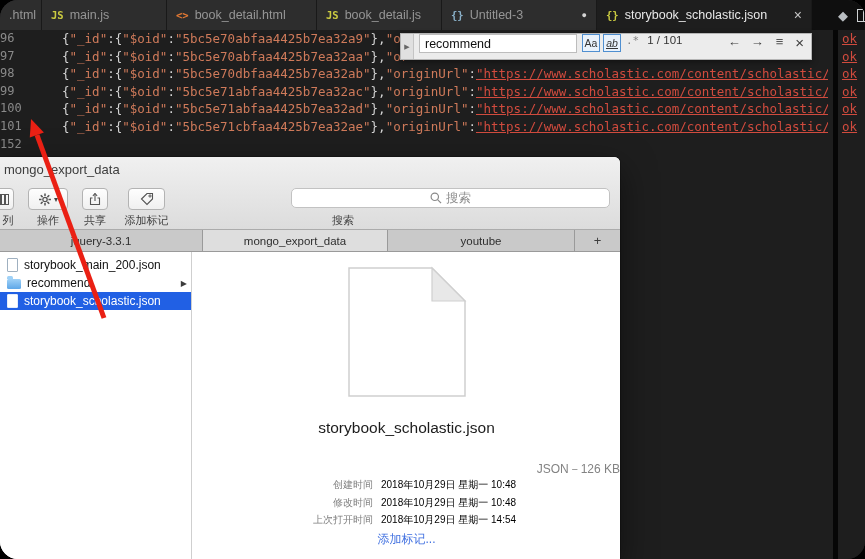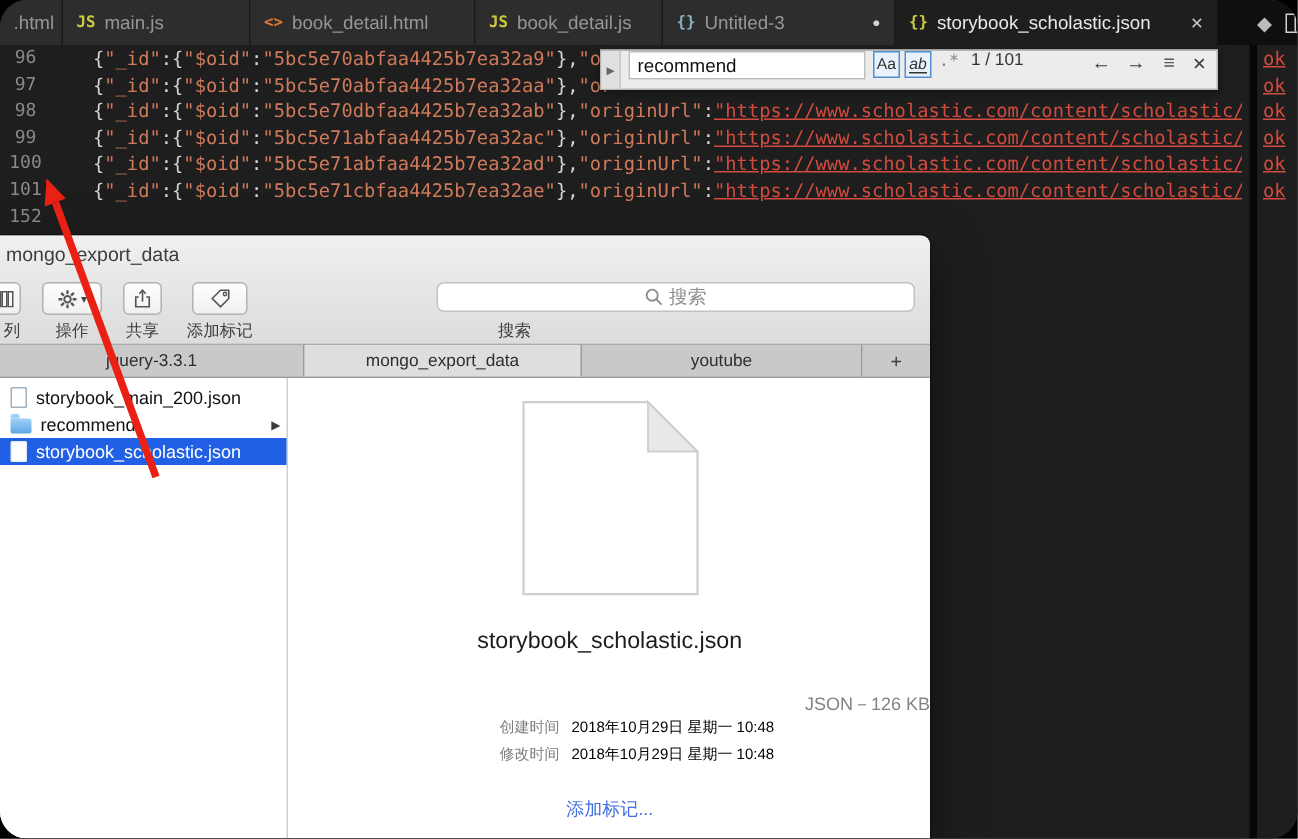--- a/index.html
+++ b/index.html
@@ -26,21 +26,21 @@
   .diamond { color:#b9bdc1; font-size:13px; }
   .split-icon { width:13px; height:13px; border:1px solid #cfd2d4; position:relative;
                 margin-right:-5px; flex:none; }
   .split-icon::after { content:""; position:absolute; left:5px; top:0; bottom:0;
                        width:1px; background:#cfd2d4; }
 
   .code-area { position:absolute; top:30px; left:0; width:828px; bottom:0;
                overflow:hidden; background:#1e1e1e; }
   .code-line { display:flex; height:17.6px; line-height:17.6px; white-space:pre;
                font-family:"DejaVu Sans Mono", monospace; font-size:12.5px; }
-  .ln { flex:none; width:34px; text-align:center; color:#8a8a8a; font-size:12px; }
+  .ln { flex:none; width:34px; text-align:left; color:#8a8a8a; font-size:12px; }
   .code { margin-left:28px; color:#d4d4d4; overflow:hidden; }
   .str { color:#cf7a5a; }
   .url { color:#d14b3e; text-decoration:underline; }
 
   .right-strip { position:absolute; top:30px; right:0; width:32px; bottom:0;
                  background:#1e1e1e; border-left:5px solid #060606; overflow:hidden; }
   .frag { height:17.6px; line-height:17.6px; padding-left:4px; overflow:hidden;
           font-family:"DejaVu Sans Mono", monospace; font-size:12.5px;
           color:#d14b3e; text-decoration:underline; }
 
@@ -296,20 +296,24 @@
       <div class="pv-kind">JSON－126 KB</div>
       <div class="pv-meta">
         <div class="meta-row">
           <span class="meta-label">创建时间</span>
           <span class="meta-value">2018年10月29日 星期一 10:48</span>
         </div>
         <div class="meta-row">
           <span class="meta-label">修改时间</span>
           <span class="meta-value">2018年10月29日 星期一 10:48</span>
         </div>
+        <div class="meta-row">
+          <span class="meta-label">上次打开时间</span>
+          <span class="meta-value">2018年10月29日 星期一 14:54</span>
+        </div>
       </div>
       <div class="pv-tags">添加标记...</div>
     </div>
   </div>
 
   <svg class="arrow-overlay" width="865" height="559" viewBox="0 0 865 559">
     <line x1="104" y1="318" x2="37" y2="135" stroke="#ea2014" stroke-width="5"></line>
     <polygon points="31,119 43.9,132.4 29.8,137.6" fill="#ea2014"></polygon>
   </svg>
 

